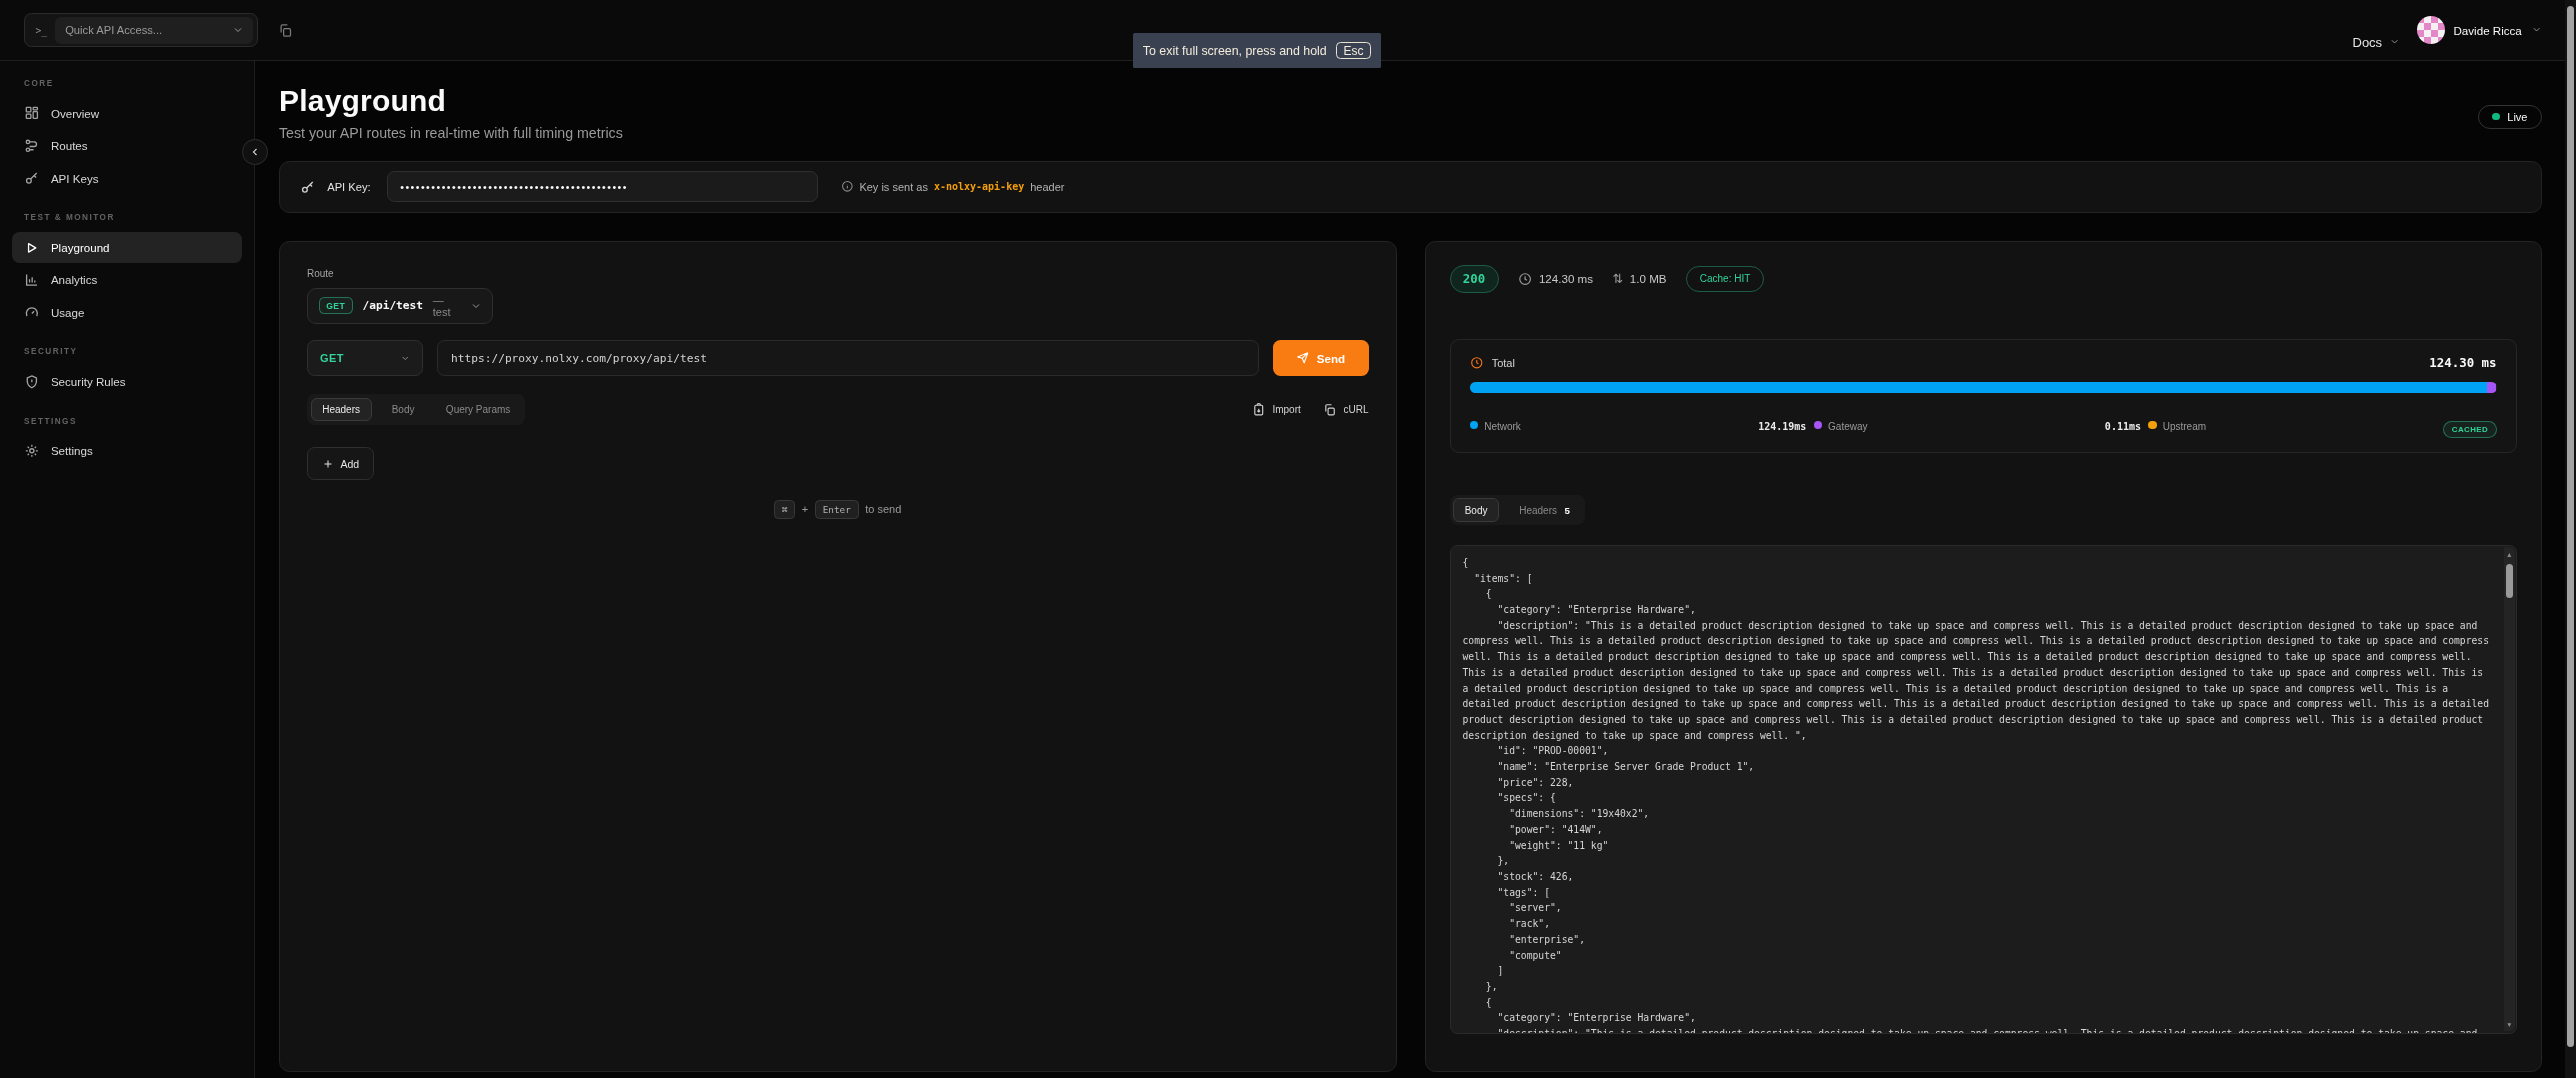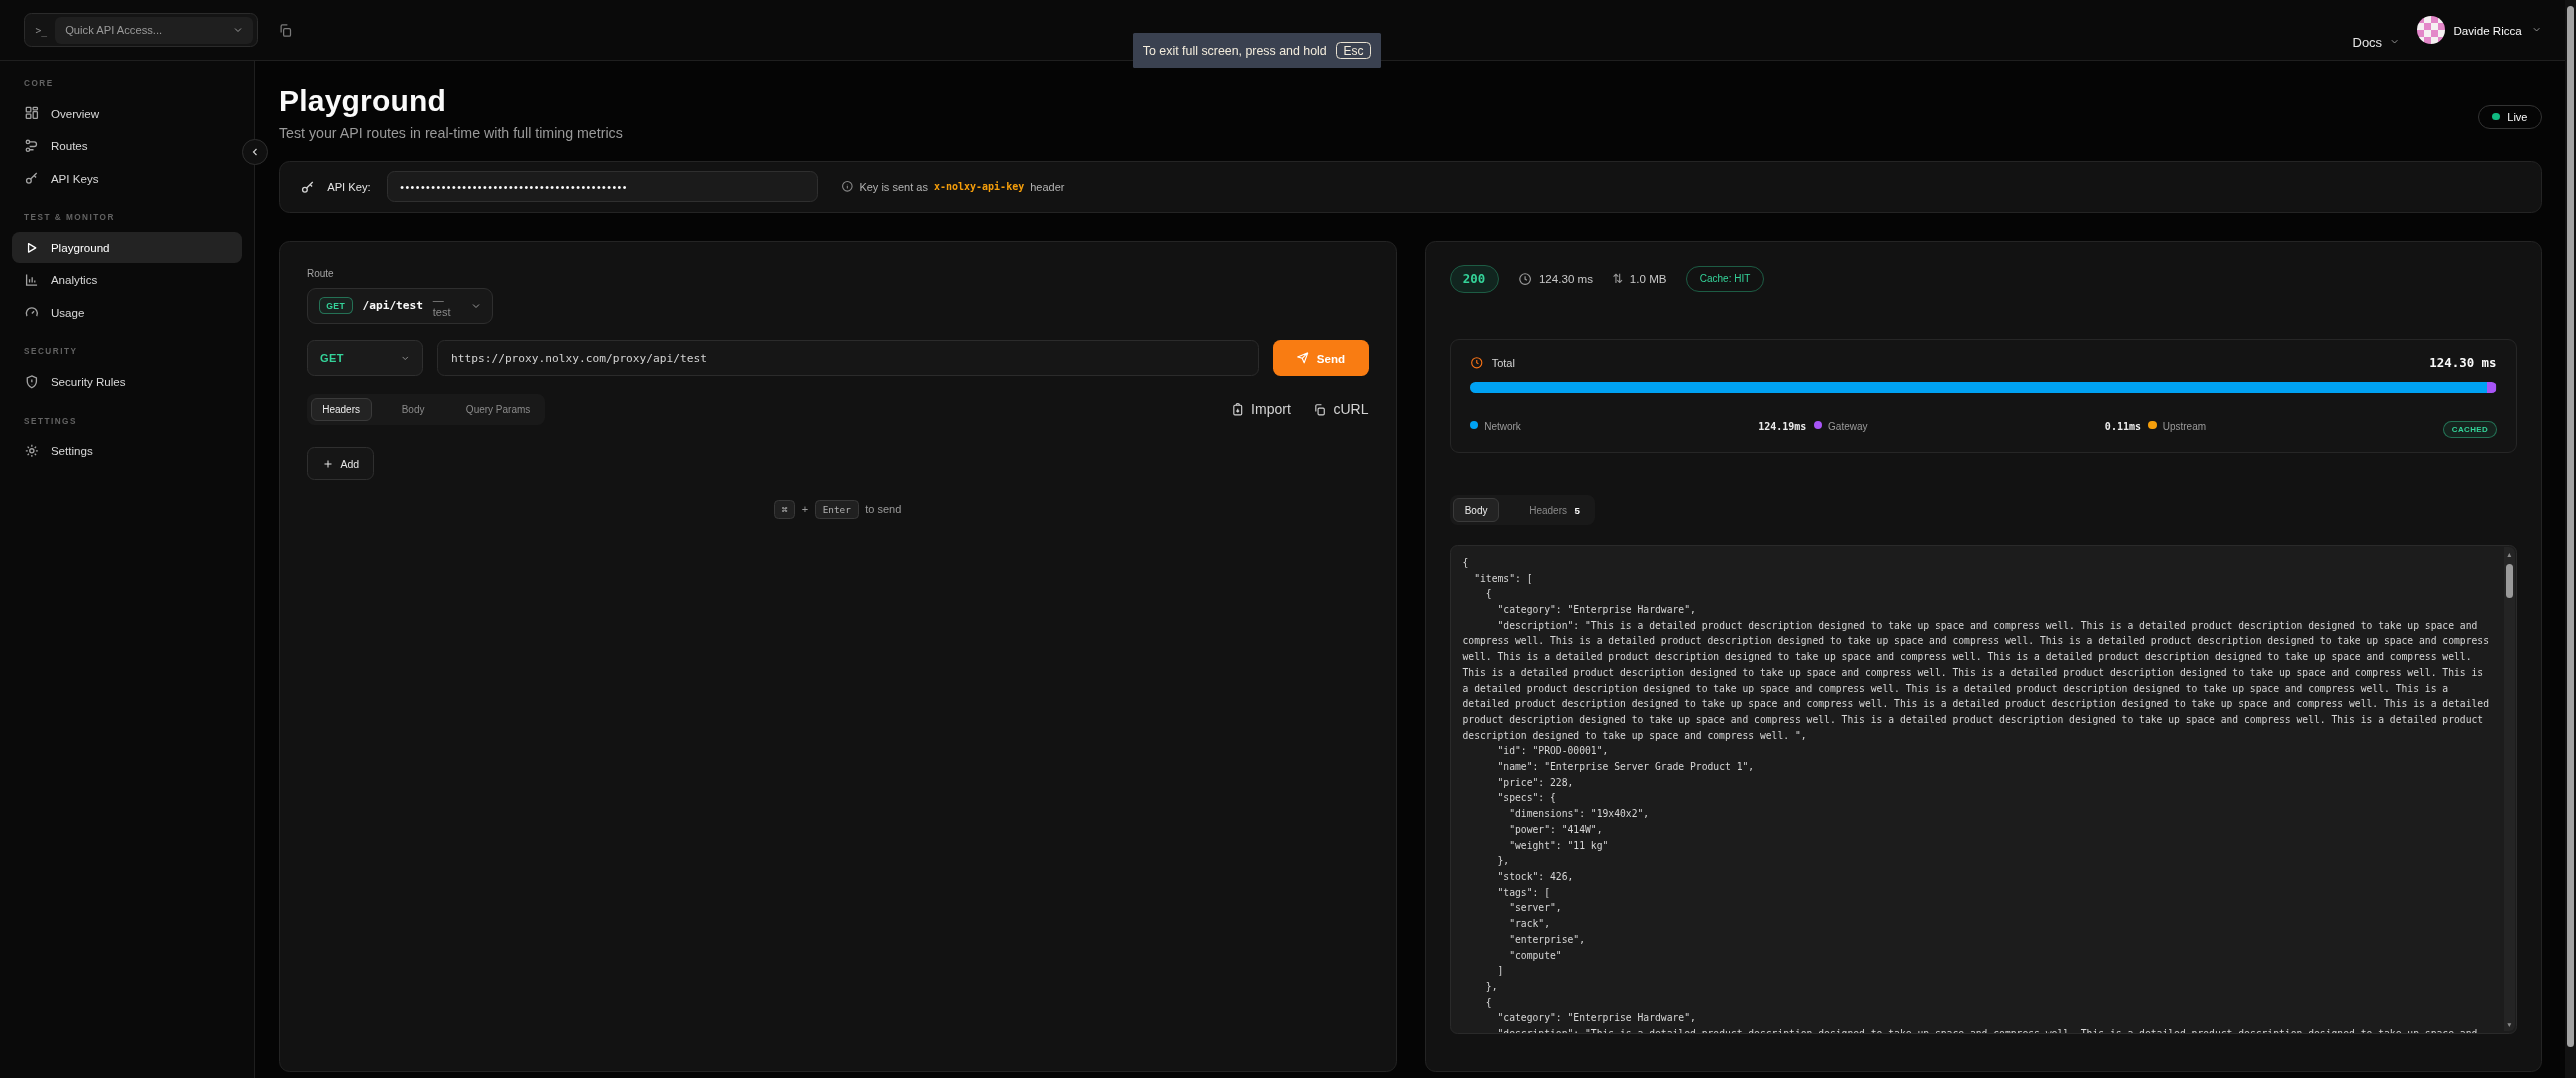--- a/index.html
+++ b/index.html
@@ -78,26 +78,26 @@
   .route-path { font-family:"DejaVu Sans Mono", monospace; font-size:11.2px; font-weight:bold; color:#fafafa; }
   .route-name { font-size:11px; color:#8a8a8a; }
 
   .send-row { margin-top:16.5px; display:flex; gap:13.5px; }
   .method-select { width:116px; height:36px; background:#1b1b1b; border:0.7px solid #2f2f2f; border-radius:7.5px; display:flex; align-items:center; justify-content:space-between; padding:0 12px; cursor:pointer; }
   .method-text { font-size:11px; font-weight:bold; letter-spacing:0.4px; color:#34d399; }
   .url-input { flex:1; height:36px; background:#161616; border:0.7px solid #2b2b2b; border-radius:7.5px; display:flex; align-items:center; padding:0 13.5px; font-family:"DejaVu Sans Mono", monospace; font-size:11.2px; color:#d4d4d4; }
   .send-btn { width:96px; height:36px; background:#f97c12; border:none; border-radius:7.5px; display:flex; align-items:center; justify-content:center; gap:7.5px; color:#ffffff; font-size:11.6px; font-weight:bold; cursor:pointer; }
 
   .tabs-row { margin-top:18px; display:flex; align-items:center; justify-content:space-between; }
-  .tab-group { background:#191919; border-radius:7.5px; padding:3.7px; display:flex; align-items:center; gap:19px; }
+  .tab-group { background:#191919; border-radius:7.5px; padding:3.7px; display:flex; align-items:center; gap:9px; }
   .tab { font-size:10px; color:#8a8a8a; padding:6px 11.2px; border-radius:6px; cursor:pointer; display:flex; align-items:center; gap:7.5px; }
   .tab.active { background:#232323; border:0.7px solid #3a3a3a; color:#ececec; padding:5.2px 10.5px; }
   .tab-count { font-size:9.7px; font-weight:bold; color:#fafafa; }
   .mini-actions { display:flex; align-items:center; gap:22.5px; }
-  .mini-btn { display:flex; align-items:center; gap:6.7px; font-size:14px; color:#d4d4d4; background:none; border:none; cursor:pointer; }
+  .mini-btn { display:flex; align-items:center; gap:6.7px; font-size:10px; color:#d4d4d4; background:none; border:none; cursor:pointer; }
 
   .add-btn { margin-top:22.5px; width:67px; height:33px; background:#161616; border:0.7px solid #2f2f2f; border-radius:7.5px; display:flex; align-items:center; justify-content:center; gap:6.7px; color:#e5e5e5; font-size:10.5px; cursor:pointer; }
 
   .kbd-hint { margin-top:19.5px; display:flex; align-items:center; justify-content:center; gap:6.7px; color:#9a9a9a; font-size:11px; }
   .kbd { font-family:"DejaVu Sans Mono", monospace; font-size:9.4px; color:#b0b0b0; background:#202020; border:0.7px solid #383838; border-radius:4.5px; padding:3px 6.7px; }
 
   
   .res-card { padding:22.5px 24px; display:flex; flex-direction:column; }
   .status-row { display:flex; align-items:center; gap:19.5px; }
   .status-badge { width:49px; height:28.5px; border-radius:748px; background:rgba(16,185,129,.12); border:0.7px solid #1d5c44; color:#34d399; font-family:"DejaVu Sans Mono", monospace; font-size:12.4px; font-weight:bold; display:flex; align-items:center; justify-content:center; }

